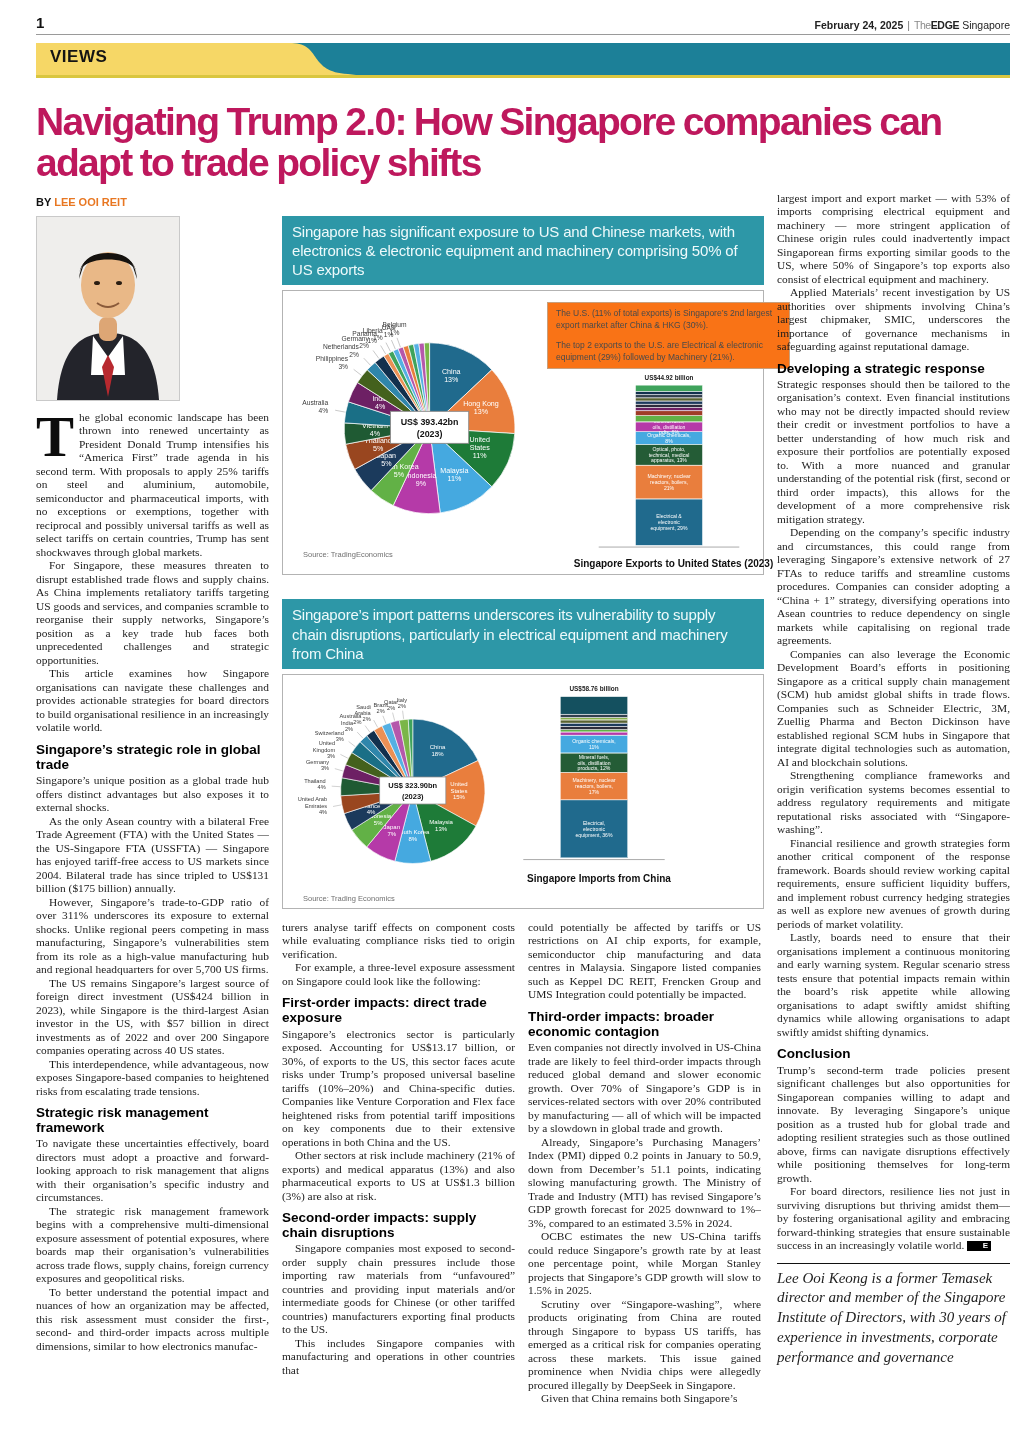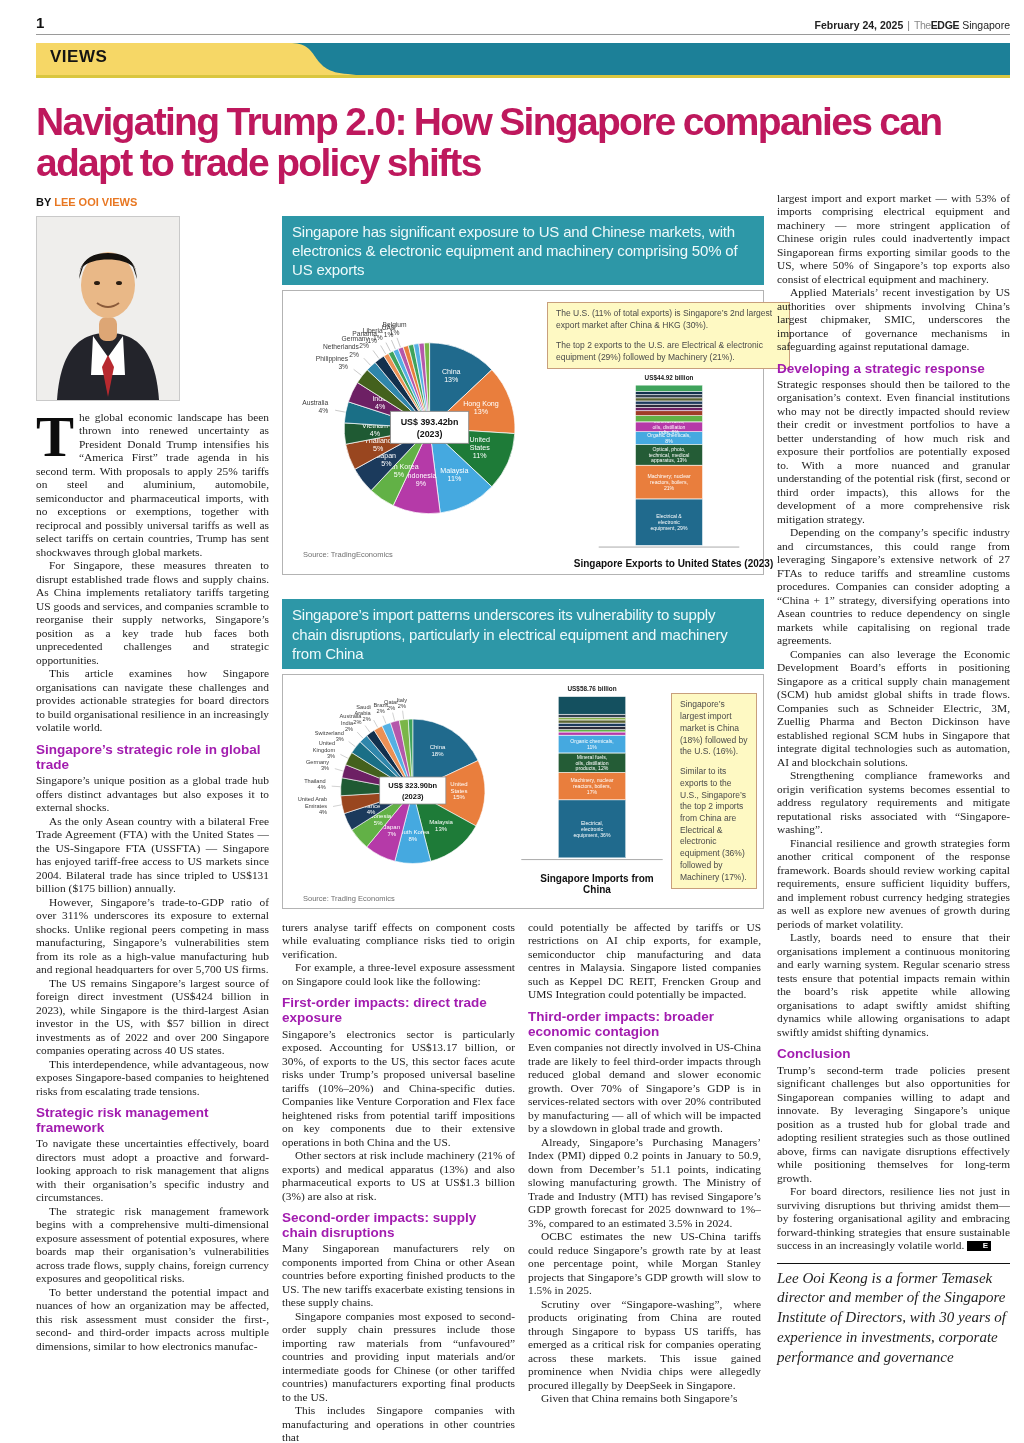--- a/index.html
+++ b/index.html
@@ -33,38 +33,38 @@
 
   .byline{font:bold 11px "Liberation Sans",sans-serif;color:#111;margin:4px 0 8px;}
   .byline .author{color:#e87722;}
 
   .photo{width:142px;height:183px;border:1px solid #c9c9c9;margin-bottom:10px;}
   .photo svg{display:block;width:100%;height:100%;}
 
   .coltext p{font-size:11.4px;line-height:13.5px;text-align:justify;margin:0;
              text-indent:13px;color:#1b1b1b;}
   .coltext p.noind{text-indent:0;}
-  .coltext h3{font:bold 13.5px/1.12 "Liberation Sans",sans-serif;color:#a21caf;margin:7px 0 2px;}
+  .coltext h3{font:bold 13.5px/1.12 "Liberation Sans",sans-serif;color:#000000;margin:7px 0 2px;}
   .dropcap{float:left;font:bold 57px/45px "Liberation Serif",serif;color:#0c0c0c;
            padding:3px 5px 0 0;}
 
   .endmark{display:inline-block;background:#000;color:#fff;
            font:bold 8px/10px "Liberation Sans",sans-serif;padding:0 2.5px;margin-left:3px;vertical-align:1px;}
 
   .bio{margin-top:10px;border-top:1.5px solid #111;padding-top:5px;
        font-style:italic;font-size:15px;line-height:1.32;color:#222;}
 
   
   .chart-header{background:#2d97a7;color:#eefafb;font:15px/1.28 "Liberation Sans",sans-serif;
                 padding:6px 10px;letter-spacing:-.2px;margin-top:24px;}
   .chart-box{border:1px solid #b3b3b3;margin:5px 0 12px;padding:5px 6px;display:flex;background:#fff;}
   .pie-area{display:flex;flex-direction:column;}
   .source{font:7.5px "Liberation Sans",sans-serif;color:#707070;margin:2px 0 0 14px;}
   .rcol{flex:1;display:flex;flex-direction:column;align-items:center;}
-  .note-box{background:#fef9c3;border:1px solid #c89f7c;font:8.5px/1.38 "Liberation Sans",sans-serif;
+  .note-box{background:#f97316;border:1px solid #c89f7c;font:8.5px/1.38 "Liberation Sans",sans-serif;
             color:#4a4a4a;padding:5px 8px;}
   .note-box p{margin:0;}
   .note-box p + p{margin-top:8px;}
   .nb1{width:225px;margin:6px 0 2px;}
   .nb2{width:122px;align-self:center;margin-left:4px;}
   .bar-caption{font:bold 10px "Liberation Sans",sans-serif;color:#101010;text-align:center;margin-top:1px;padding-left:10px;}
   .box2{align-items:flex-start;}
   .barwrap{display:flex;flex-direction:column;align-items:center;}
 </style>
 </head>
@@ -88,21 +88,21 @@
       <span class="views">VIEWS</span>
     </div>
 
     <h1 class="headline">Navigating Trump 2.0: How Singapore companies can adapt to trade policy shifts</h1>
 
     <div class="content">
 
       <div class="c1">
         <div class="byline">
           <span>BY</span>
-          <span class="author">LEE OOI VIEWS</span>
+          <span class="author">LEE OOI REIT</span>
         </div>
         <div class="photo">
           <svg viewBox="0 0 142 183">
             <rect width="142" height="183" fill="#efeeec"></rect>
             <path d="M20,183 C24,126 48,116 71,116 C94,116 118,126 122,183 Z" fill="#23242b"></path>
             <polygon points="56,119 71,140 86,119 88,158 54,158" fill="#ffffff"></polygon>
             <polygon points="71,138 65,150 71,180 77,150" fill="#b8292f"></polygon>
             <rect x="62" y="100" width="18" height="24" rx="7" fill="#dda675"></rect>
             <ellipse cx="71" cy="68" rx="27" ry="33" fill="#e9b887"></ellipse>
             <path d="M42,62 C40,30 102,28 100,62 C100,48 94,38 71,38 C48,38 42,48 42,62 Z" fill="#15120f"></path>
@@ -301,36 +301,31 @@
                   <rect x="58" y="61.8" width="94" height="4.0" fill="#2c2c3a" stroke="#fff" stroke-width="0.5"></rect>
                   <rect x="58" y="57.3" width="94" height="4.0" fill="#1b3a5c" stroke="#fff" stroke-width="0.5"></rect>
                   <rect x="58" y="52.8" width="94" height="4.0" fill="#596230" stroke="#fff" stroke-width="0.5"></rect>
                   <rect x="58" y="49.4" width="94" height="2.9" fill="#88b04b" stroke="#fff" stroke-width="0.5"></rect>
                   <rect x="58" y="44.9" width="94" height="4.0" fill="#33404e" stroke="#fff" stroke-width="0.5"></rect>
                   <rect x="58" y="20.0" width="94" height="24.4" fill="#14505f" stroke="#fff" stroke-width="0.5"></rect>
                   <line x1="6" y1="248" x2="204" y2="248" stroke="#888" stroke-width="1"></line>
                 </svg>
               <div class="bar-caption">Singapore Imports from China</div>
             </div>
-            <div class="note-box nb2">
-              <p>Singapore’s largest import market is China (18%) followed by the U.S. (16%).</p>
-              <p>Similar to its exports to the U.S., Singapore’s the top 2 imports from China are Electrical &amp; electronic equipment (36%) followed by Machinery (17%).</p>
-            </div>
           </div>
         </div>
 
         <div style="display:flex;gap:13px;">
           <div class="coltext" style="width:233px;">
               <p class="noind">turers analyse tariff effects on component costs while evaluating compliance risks tied to origin verification.</p>
               <p>For example, a three-level exposure assessment on Singapore could look like the following:</p>
               <h3>First-order impacts: direct trade exposure</h3>
               <p class="noind">Singapore’s electronics sector is particularly exposed. Accounting for US$13.17 billion, or 30%, of exports to the US, this sector faces acute risks under Trump’s proposed universal baseline tariffs (10%–20%) and China-specific duties. Companies like Venture Corporation and Flex face heightened risks from potential tariff impositions on key components due to their extensive operations in both China and the US.</p>
               <p>Other sectors at risk include machinery (21% of exports) and medical apparatus (13%) and also pharmaceutical exports to US at US$1.3 billion (3%) are also at risk.</p>
               <h3>Second-order impacts: supply chain disruptions</h3>
-              <p class="noind">Many Singaporean manufacturers rely on components imported from China or other Asean countries before exporting finished products to the US. The new tariffs exacerbate existing tensions in these supply chains.</p>
               <p>Singapore companies most exposed to second-order supply chain pressures include those importing raw materials from “unfavoured” countries and providing input materials and/or intermediate goods for Chinese (or other tariffed countries) manufacturers exporting final products to the US.</p>
               <p>This includes Singapore companies with manufacturing and operations in other countries that</p>
             </div>
           <div class="coltext" style="width:233px;">
               <p class="noind">could potentially be affected by tariffs or US restrictions on AI chip exports, for example, semiconductor chip manufacturing and data centres in Malaysia. Singapore listed companies such as Keppel DC REIT, Frencken Group and UMS Integration could potentially be impacted.</p>
               <h3>Third-order impacts: broader economic contagion</h3>
               <p class="noind">Even companies not directly involved in US-China trade are likely to feel third-order impacts through reduced global demand and slower economic growth. Over 70% of Singapore’s GDP is in services-related sectors with over 20% contributed by manufacturing — all of which will be impacted by a slowdown in global trade and growth.</p>
               <p>Already, Singapore’s Purchasing Managers’ Index (PMI) dipped 0.2 points in January to 50.9, down from December’s 51.1 points, indicating slowing manufacturing growth. The Ministry of Trade and Industry (MTI) has revised Singapore’s GDP growth forecast for 2025 downward to 1%–3%, compared to an estimated 3.5% in 2024.</p>
               <p>OCBC estimates the new US-China tariffs could reduce Singapore’s growth rate by at least one percentage point, while Morgan Stanley projects that Singapore’s GDP growth will slow to 1.5% in 2025.</p>
               <p>Scrutiny over “Singapore-washing”, where products originating from China are routed through Singapore to bypass US tariffs, has emerged as a critical risk for companies operating across these markets. This issue gained prominence when Nvidia chips were allegedly procured illegally by DeepSeek in Singapore.</p>

